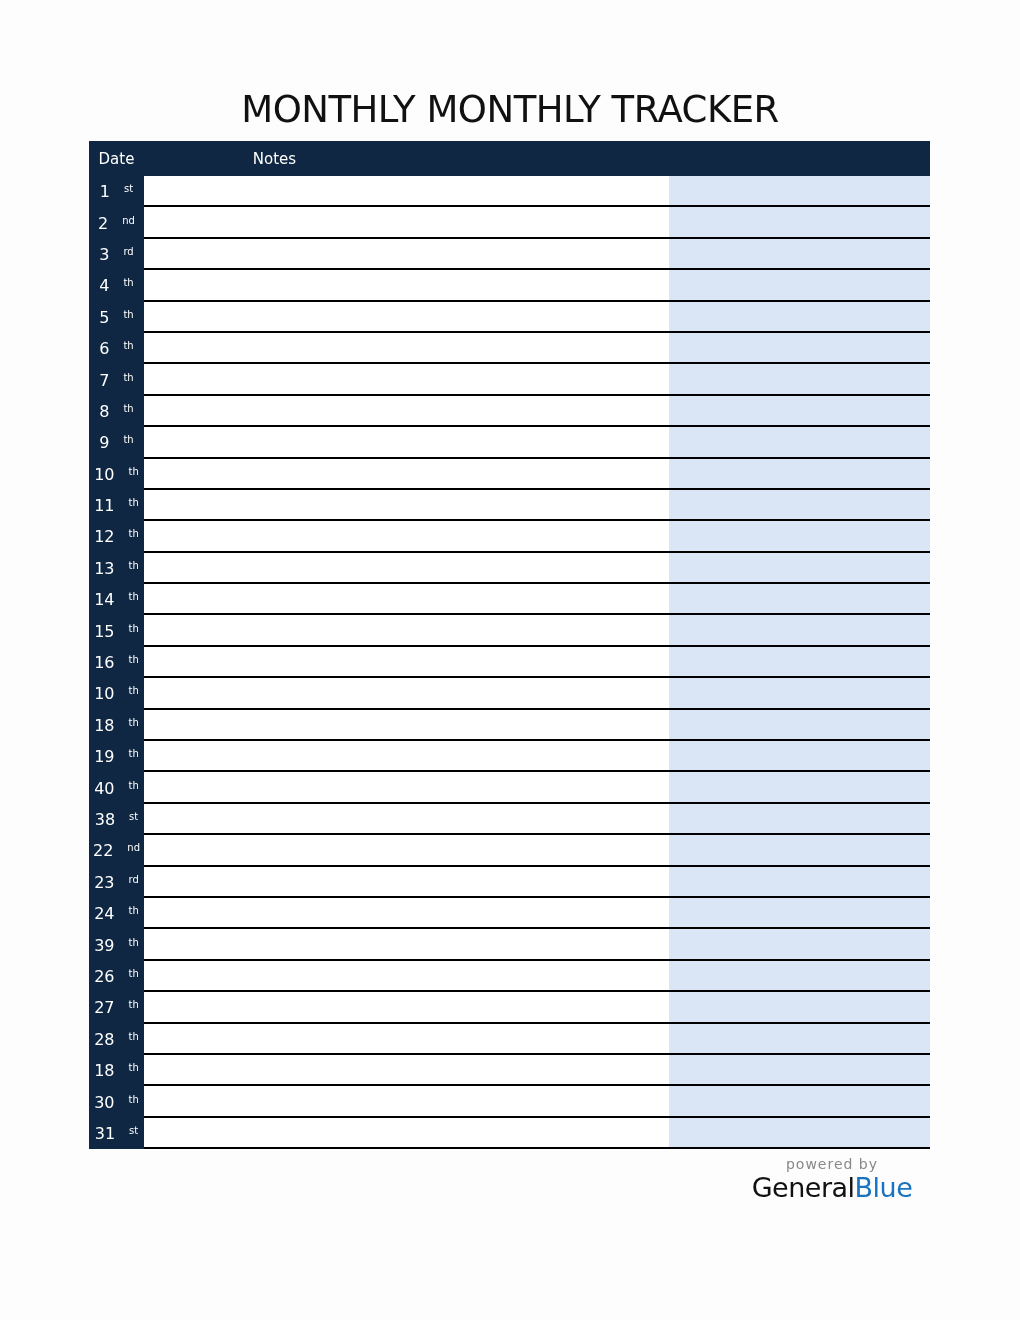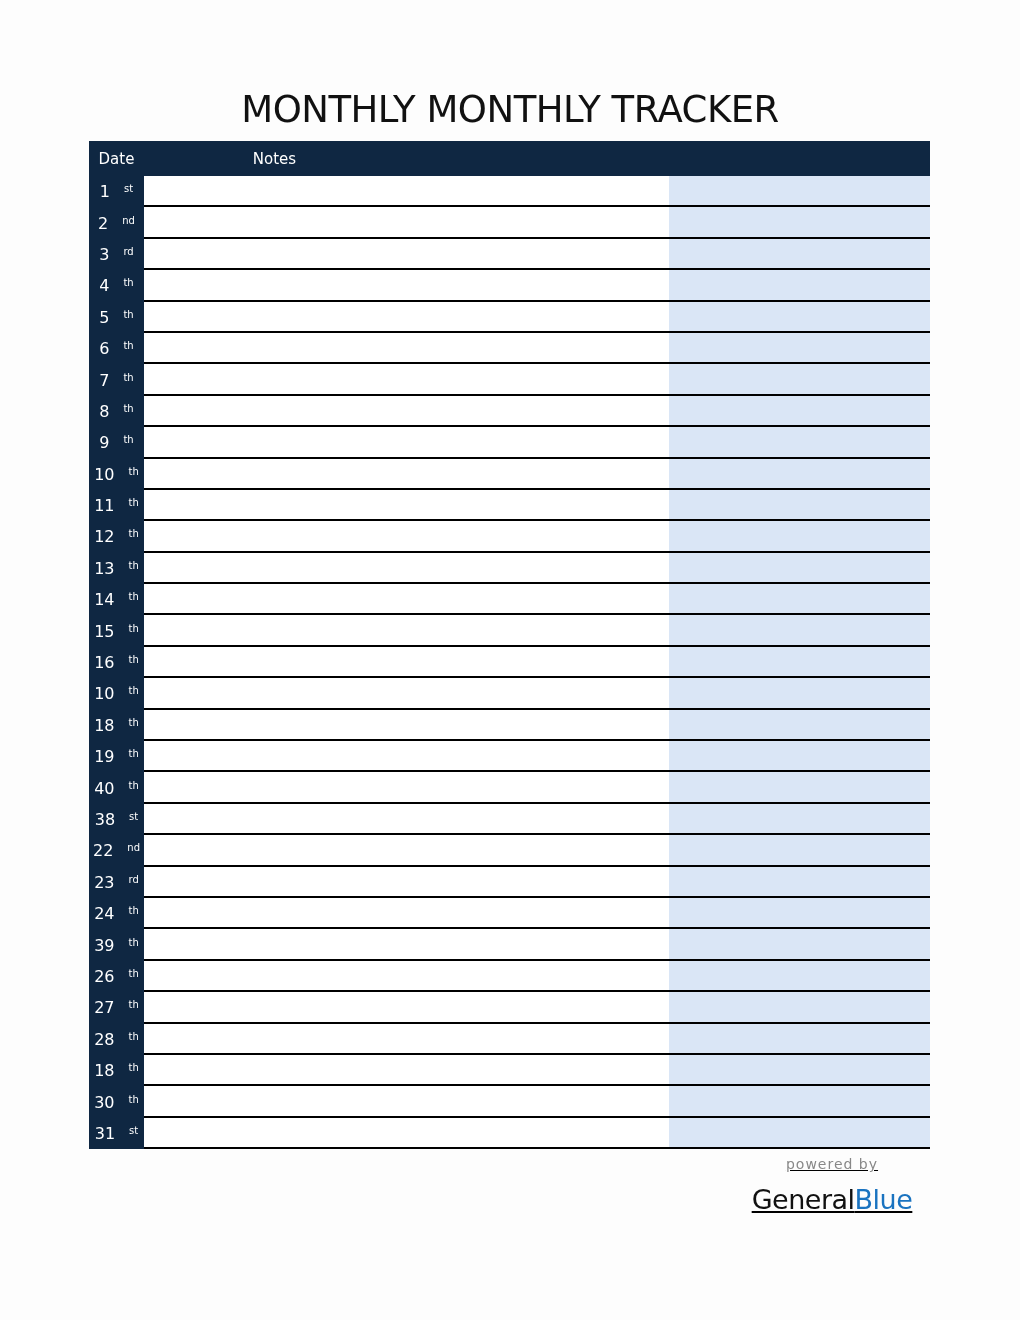--- a/index.html
+++ b/index.html
@@ -8,23 +8,23 @@
   .table { position:absolute; left:89px; top:141px; width:841px; }
   .hdr { height:35px; background:#0f2742; color:#fff; display:flex; font-size:15px; align-items:center; }
   .hdr .c-date { width:55px; text-align:center; }
   .hdr .c-task { width:525px; text-align:center; }
   .hdr .c-notes { width:261px; text-align:center; }
   .row { height:31.4px; display:flex; box-sizing:border-box; }
   .row .c-date { width:55px; background:#0f2742; color:#fff; font-size:16px; display:flex; align-items:center; justify-content:center; }
   .row .c-date sup { font-size:10px; margin-left:14px; position:relative; top:-3px; }
   .row .c-task { width:525px; background:#fff; border-bottom:2px solid #000; box-sizing:border-box; }
   .row .c-notes { width:261px; background:#dae6f6; border-bottom:2px solid #000; box-sizing:border-box; }
-  .footer { position:absolute; left:747px; top:1156px; width:170px; text-align:center;text-decoration:underline; }
+  .footer { position:absolute; left:747px; top:1156px; width:170px; text-align:center; }
   .powered { font-size:14px; color:#888; letter-spacing:1px; }
-  .brand { font-size:27px; color:#111; margin-top:12px; letter-spacing:-0.5px; }
+  .brand { font-size:27px; color:#111; margin-top:0px; letter-spacing:-0.5px; }
   .brand .blue { color:#1a73c0; }
 </style>
 </head>
 <body>
 
 <div class="title">MONTHLY MONTHLY TRACKER</div>
 
 <div class="table">
   <div class="hdr">
     <div class="c-date">Date</div>

